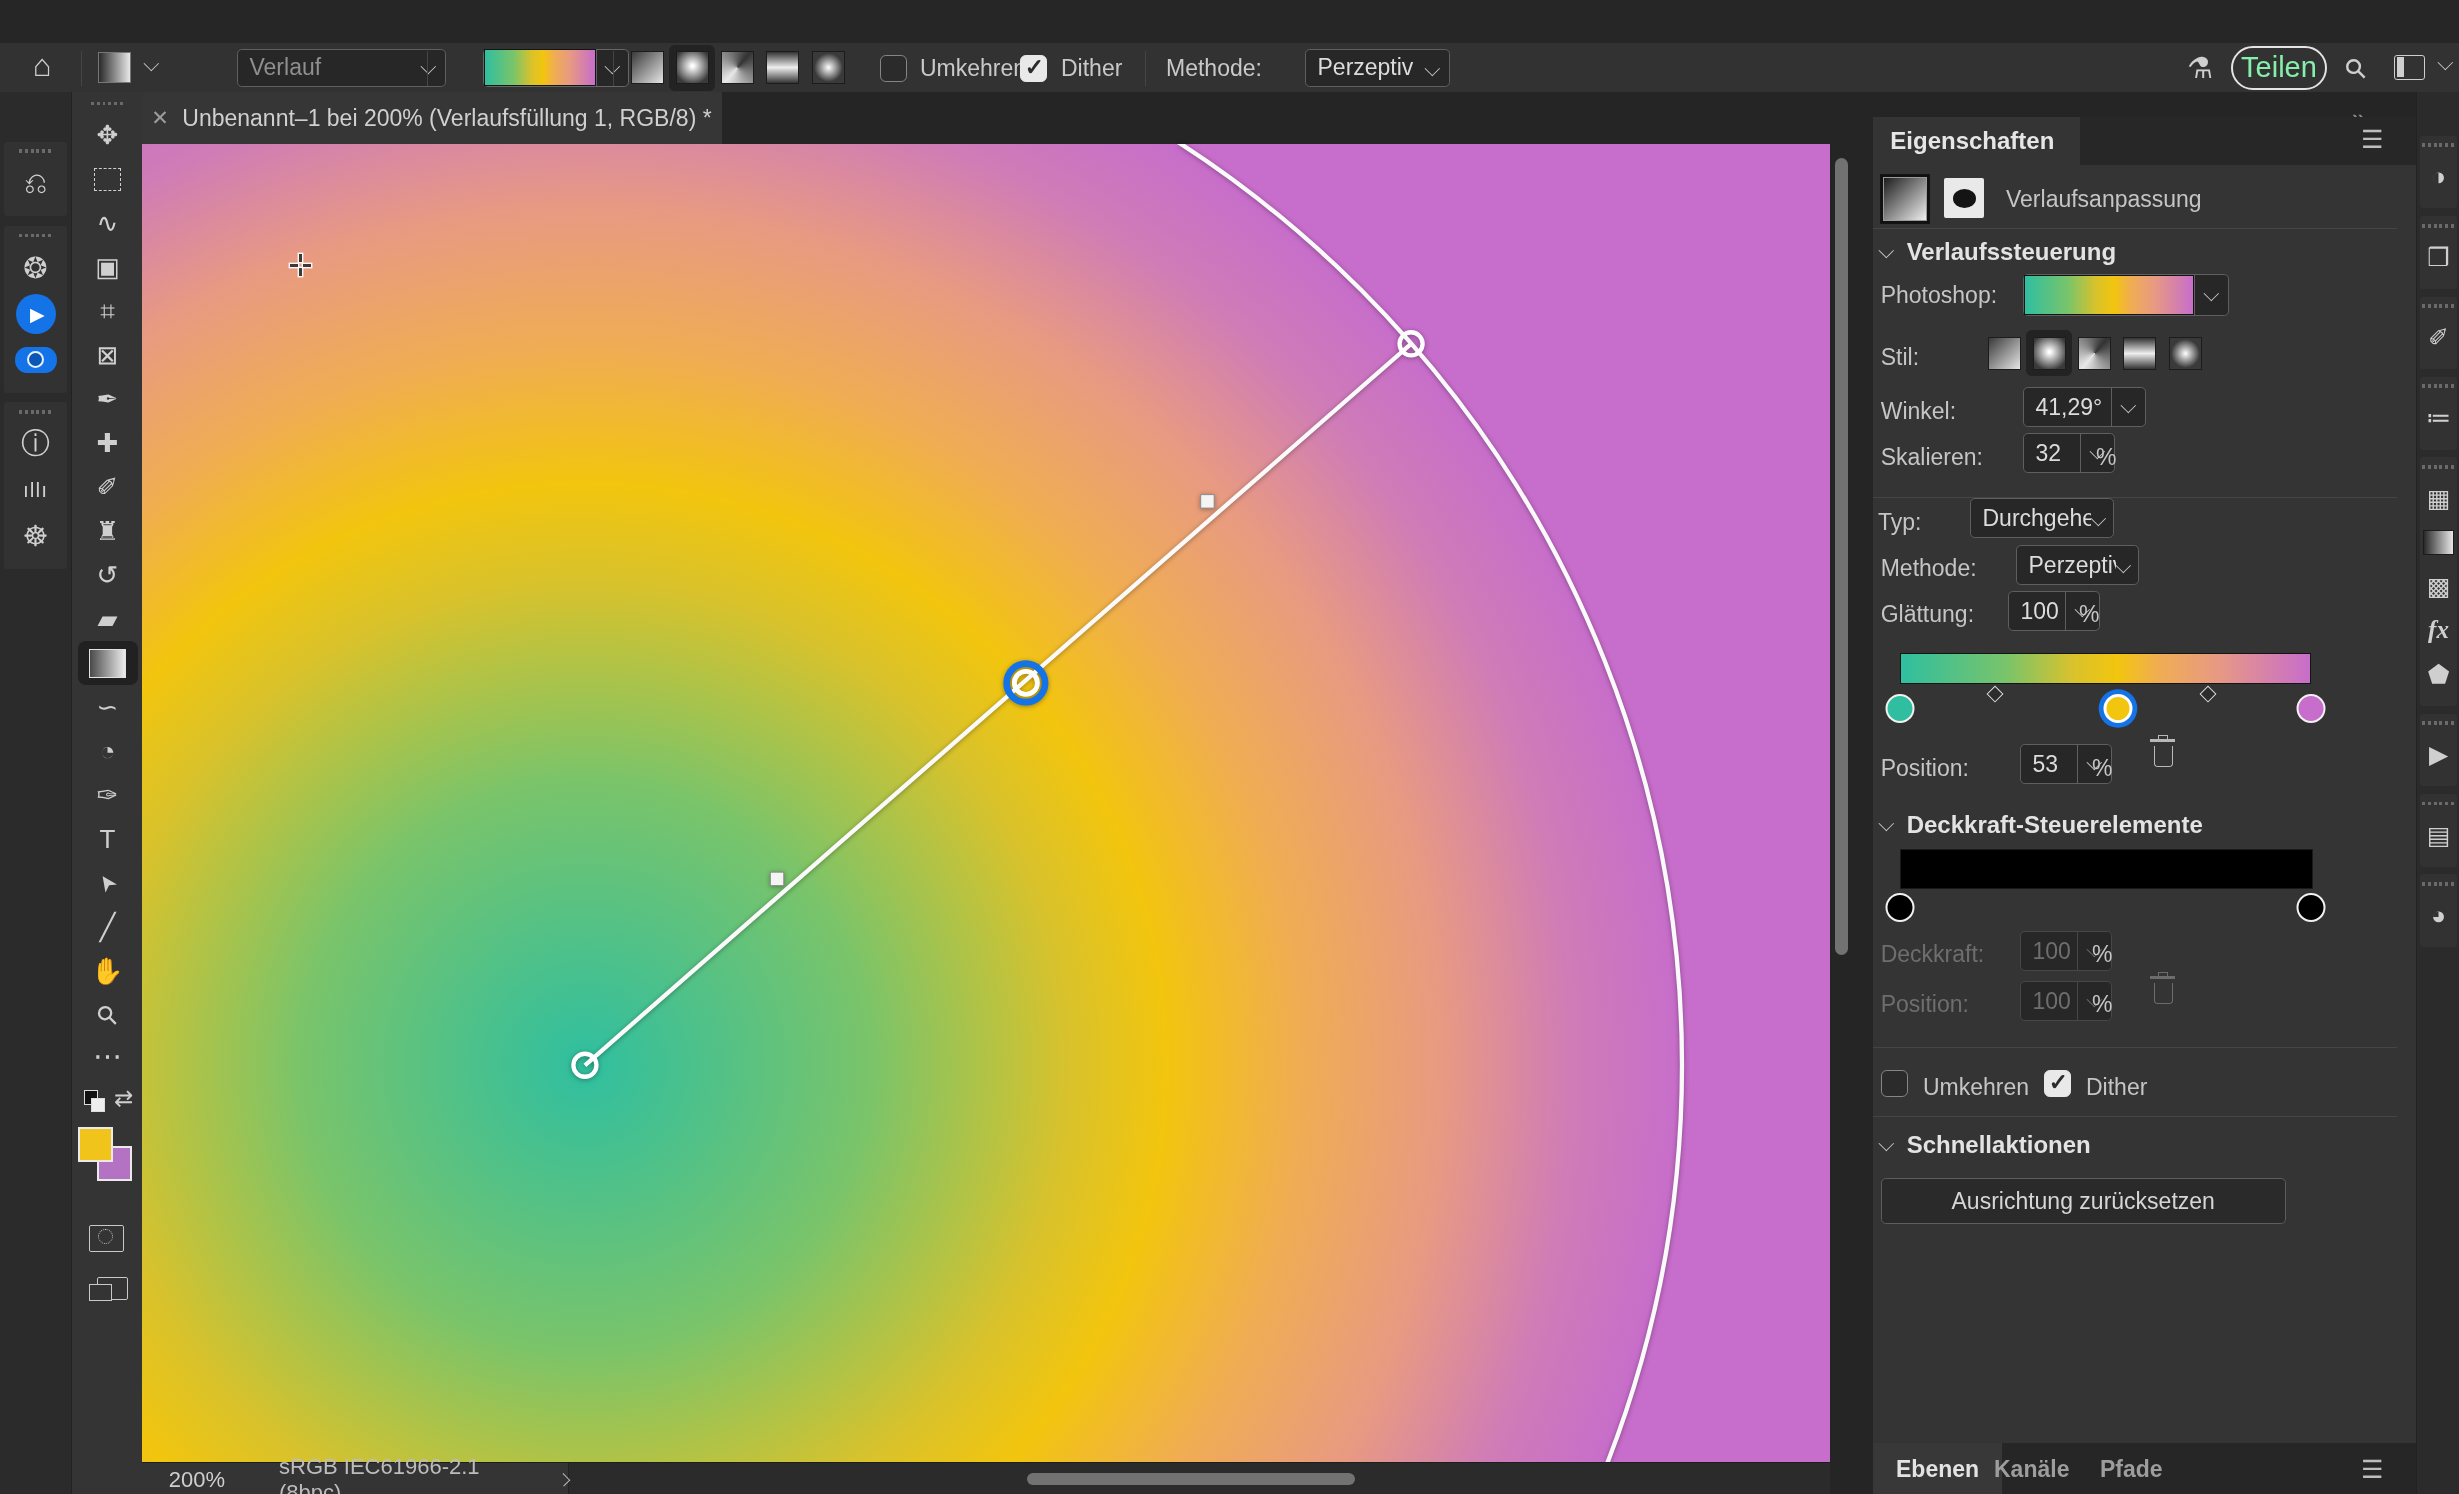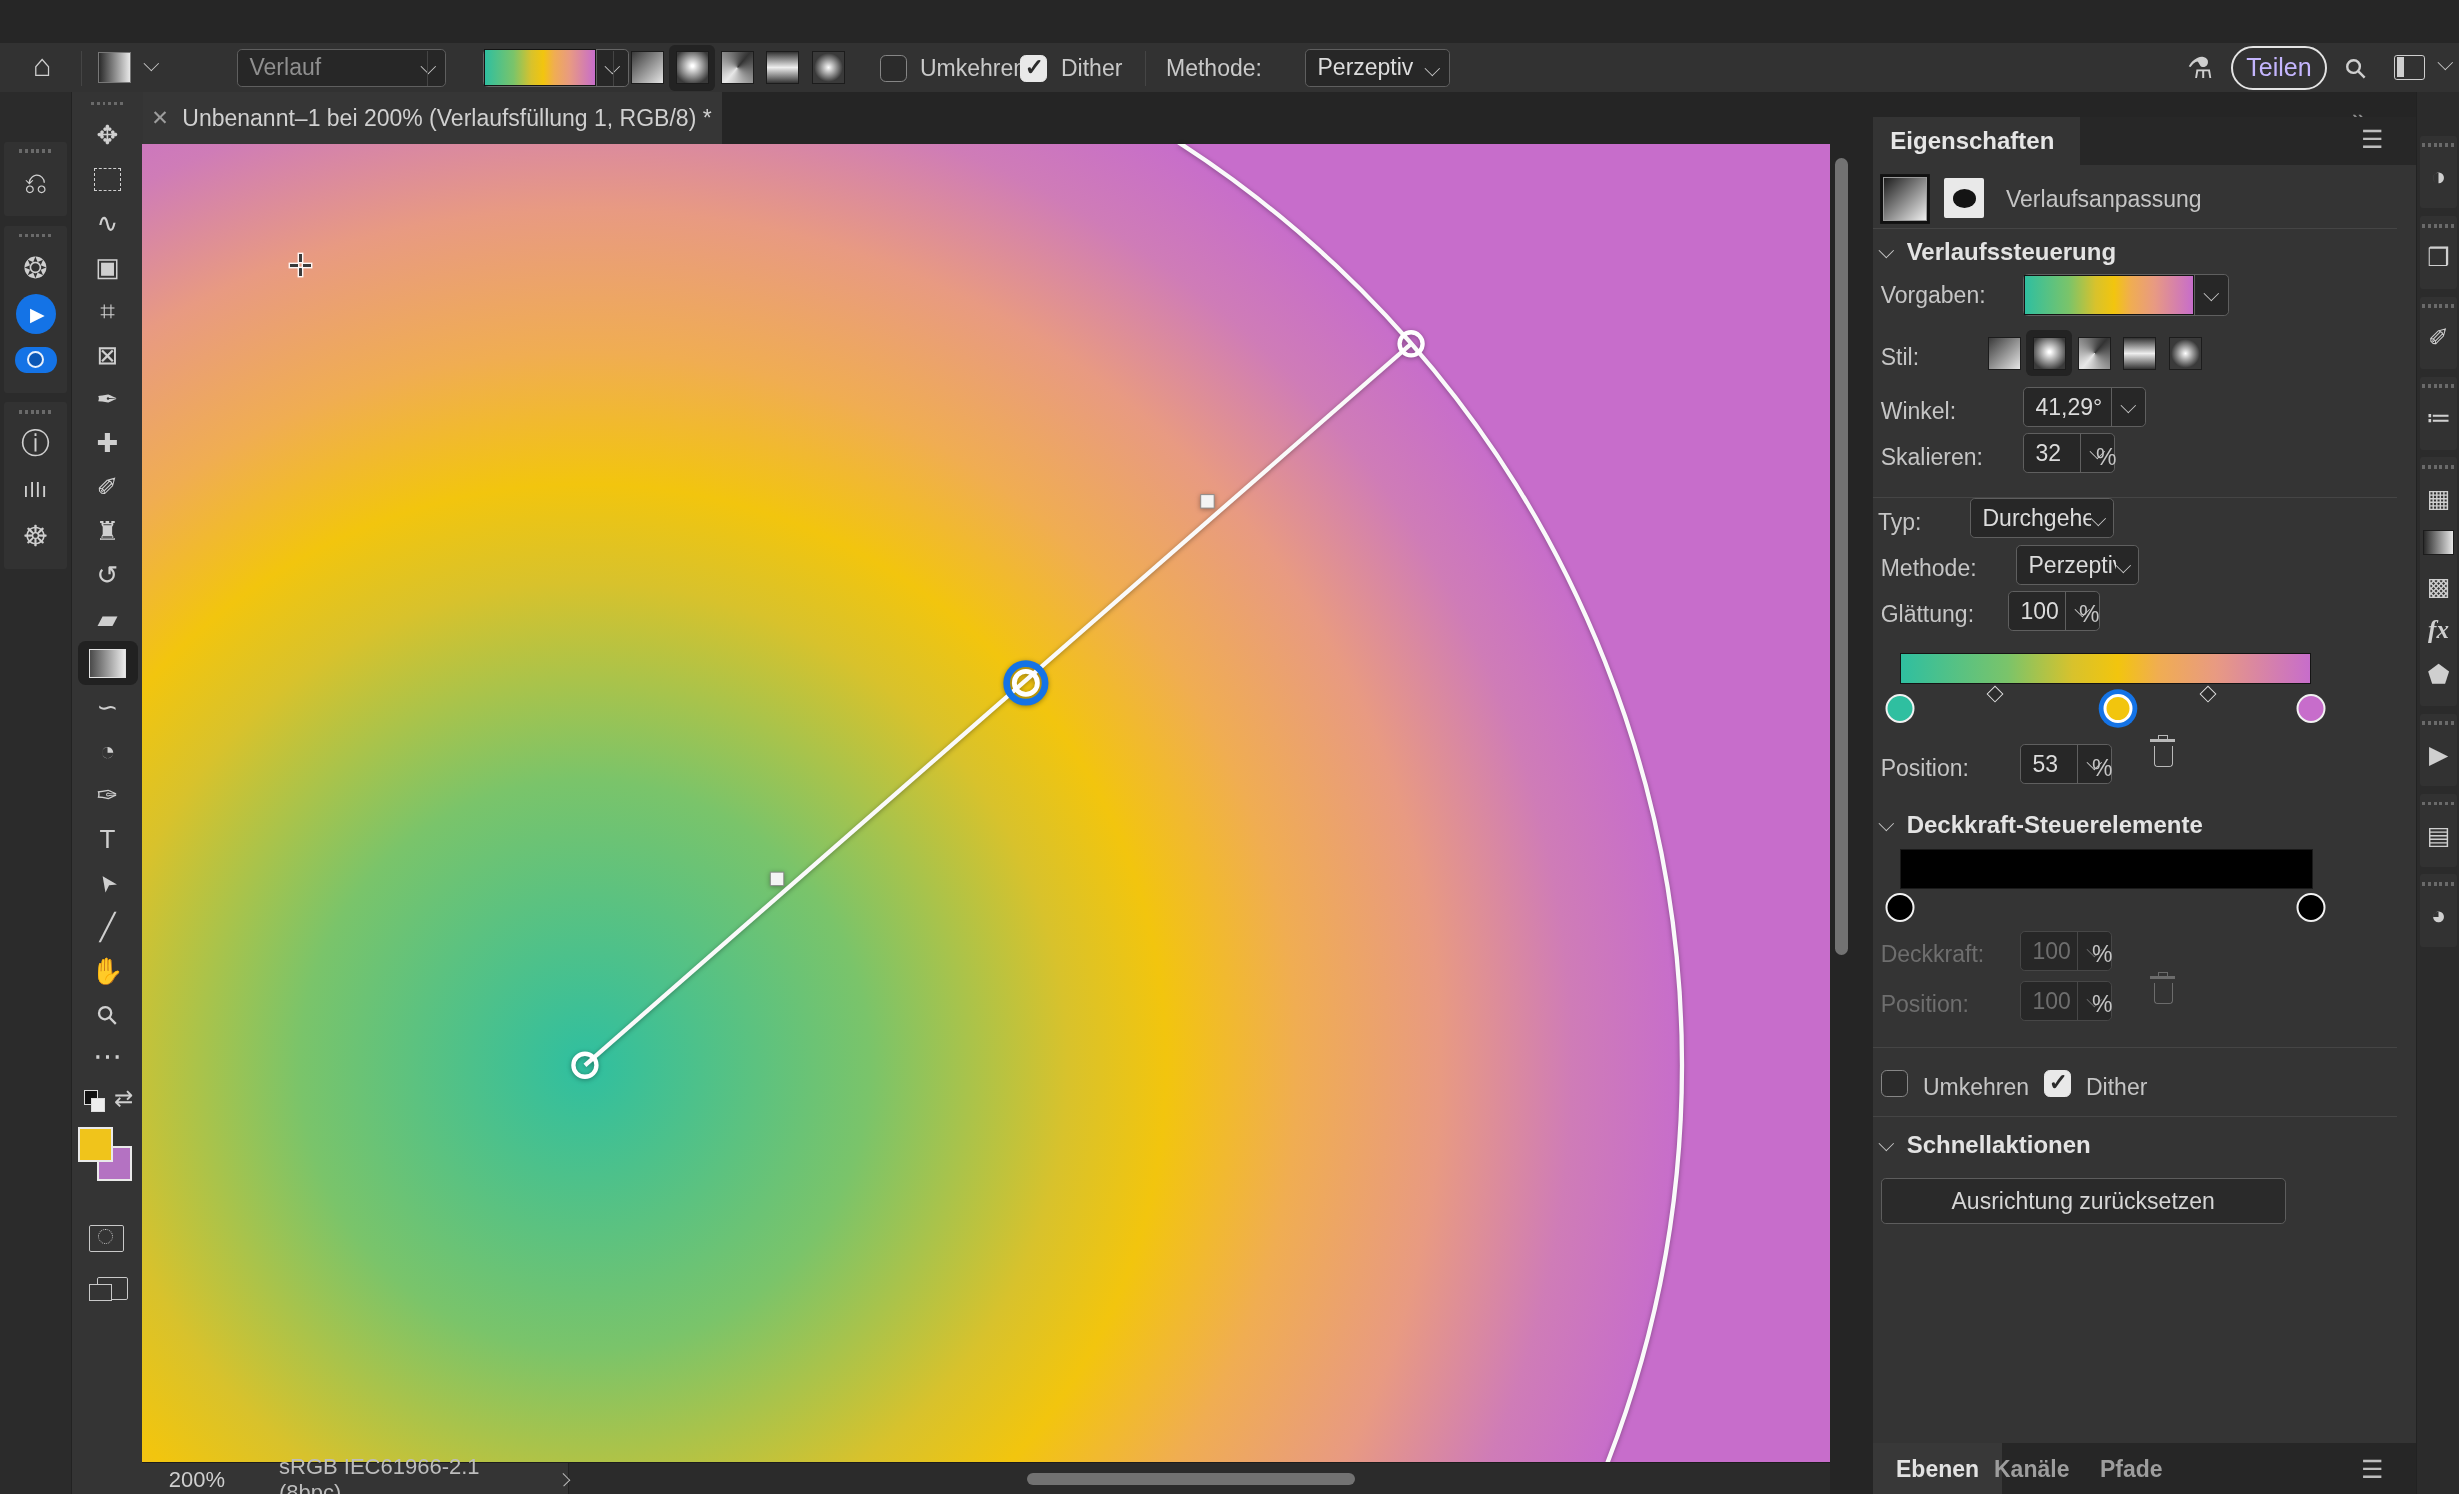--- a/index.html
+++ b/index.html
@@ -22,22 +22,22 @@
   .dd .chevcell{width:33px;align-self:stretch;border-left:1px solid #5f5f5f;display:flex;align-items:center;justify-content:center;}
   .chevd{width:9.6px;height:9.6px;border-right:1.9px solid #c9c9c9;border-bottom:1.9px solid #c9c9c9;transform:rotate(45deg);margin-top:-3.8px;}
   .chevr{width:8.6px;height:8.6px;border-right:1.9px solid #bdbdbd;border-bottom:1.9px solid #bdbdbd;transform:rotate(-45deg);}
   .dd.inline .chevd{margin:0 9.6px 0 1.9px;}
   .dd.disabled{border-color:#474747;color:#6e6e6e;}
   .dd.disabled .chevcell{border-left-color:#474747;}
   .dd.disabled .chevd{border-color:#6e6e6e;}
   .cb{position:absolute;width:27px;height:27px;border-radius:5.8px;background:#2b2b2b;border:1.9px solid #868686;box-sizing:border-box;}
   .cb.on{background:#e9e9e9;border-color:#e9e9e9;}
   .cb.on::after{content:"✓";position:absolute;left:3.8px;top:-1.9px;color:#2b2b2b;font-size:23px;font-weight:bold;}
-  #teilen{position:absolute;border:2.4px solid #e4e4e4;border-radius:22px;color:#c4b5fd;
-          display:flex;align-items:center;justify-content:center;font-size:25px;}
+  #teilen{position:absolute;border:2.4px solid #e4e4e4;border-radius:22px;color:#86efac;
+          display:flex;align-items:center;justify-content:center;font-size:29px;}
   .wsicon{position:absolute;width:29px;height:23px;border:1.9px solid #cfcfcf;border-radius:2.9px;}
   .wsicon::before{content:"";position:absolute;left:1.9px;top:1.9px;bottom:1.9px;width:6.7px;background:#cfcfcf;}
 
   
   #tabstrip{left:0;top:92px;width:2459px;height:52px;background:#252525;}
   #doctab{position:absolute;left:134px;top:0;height:52px;width:588px;background:#363636;display:flex;align-items:center;}
   #doctab .close{margin:0 13.4px 0 17.3px;color:#9d9d9d;font-size:21px;}
   #doctab .t{font-size:23px;color:#d0d0d0;white-space:nowrap;}
   .expand{position:absolute;color:#8d8d8d;font-size:25px;letter-spacing:-1.9px;}
 
@@ -348,21 +348,21 @@
     <div class="thumb1" style="left:9.6px;top:60px"></div>
     <div class="thumb2" style="left:71px;top:61px"></div>
     <span class="plabel" style="left:133px;top:69px">Verlaufsanpassung</span>
     <div class="divider" style="top:111px"></div>
 
     <div class="sechdr" style="left:7.7px;top:121px">
       <span class="chevd"></span>
         <span>Verlaufssteuerung</span>
     </div>
 
-    <span class="plabel" style="left:7.7px;top:165px">Vorgaben:</span>
+    <span class="plabel" style="left:7.7px;top:165px">Photoshop:</span>
     <div class="dd" style="left:111px;top:157px;width:206px;height:42px;padding:0">
       <div id="vorgbar" style="width: 171px; height: 40px; background: linear-gradient(90deg, rgb(47, 191, 160) 0%, rgb(122, 196, 106) 26%, rgb(216, 194, 44) 42%, rgb(242, 197, 14) 53%, rgb(240, 173, 82) 63%, rgb(232, 154, 130) 77%, rgb(199, 109, 203) 100%);"></div>
       <span class="chevcell">
           <span class="chevd"></span>
         </span>
     </div>
 
     <span class="plabel" style="left:7.7px;top:227px">Stil:</span>
     <div class="abs" id="prop-styles" style="left:108px;top:213px;width:240px;height:46px">
         <div class="stylebtn" style="left: 0px; top: 0px;">

